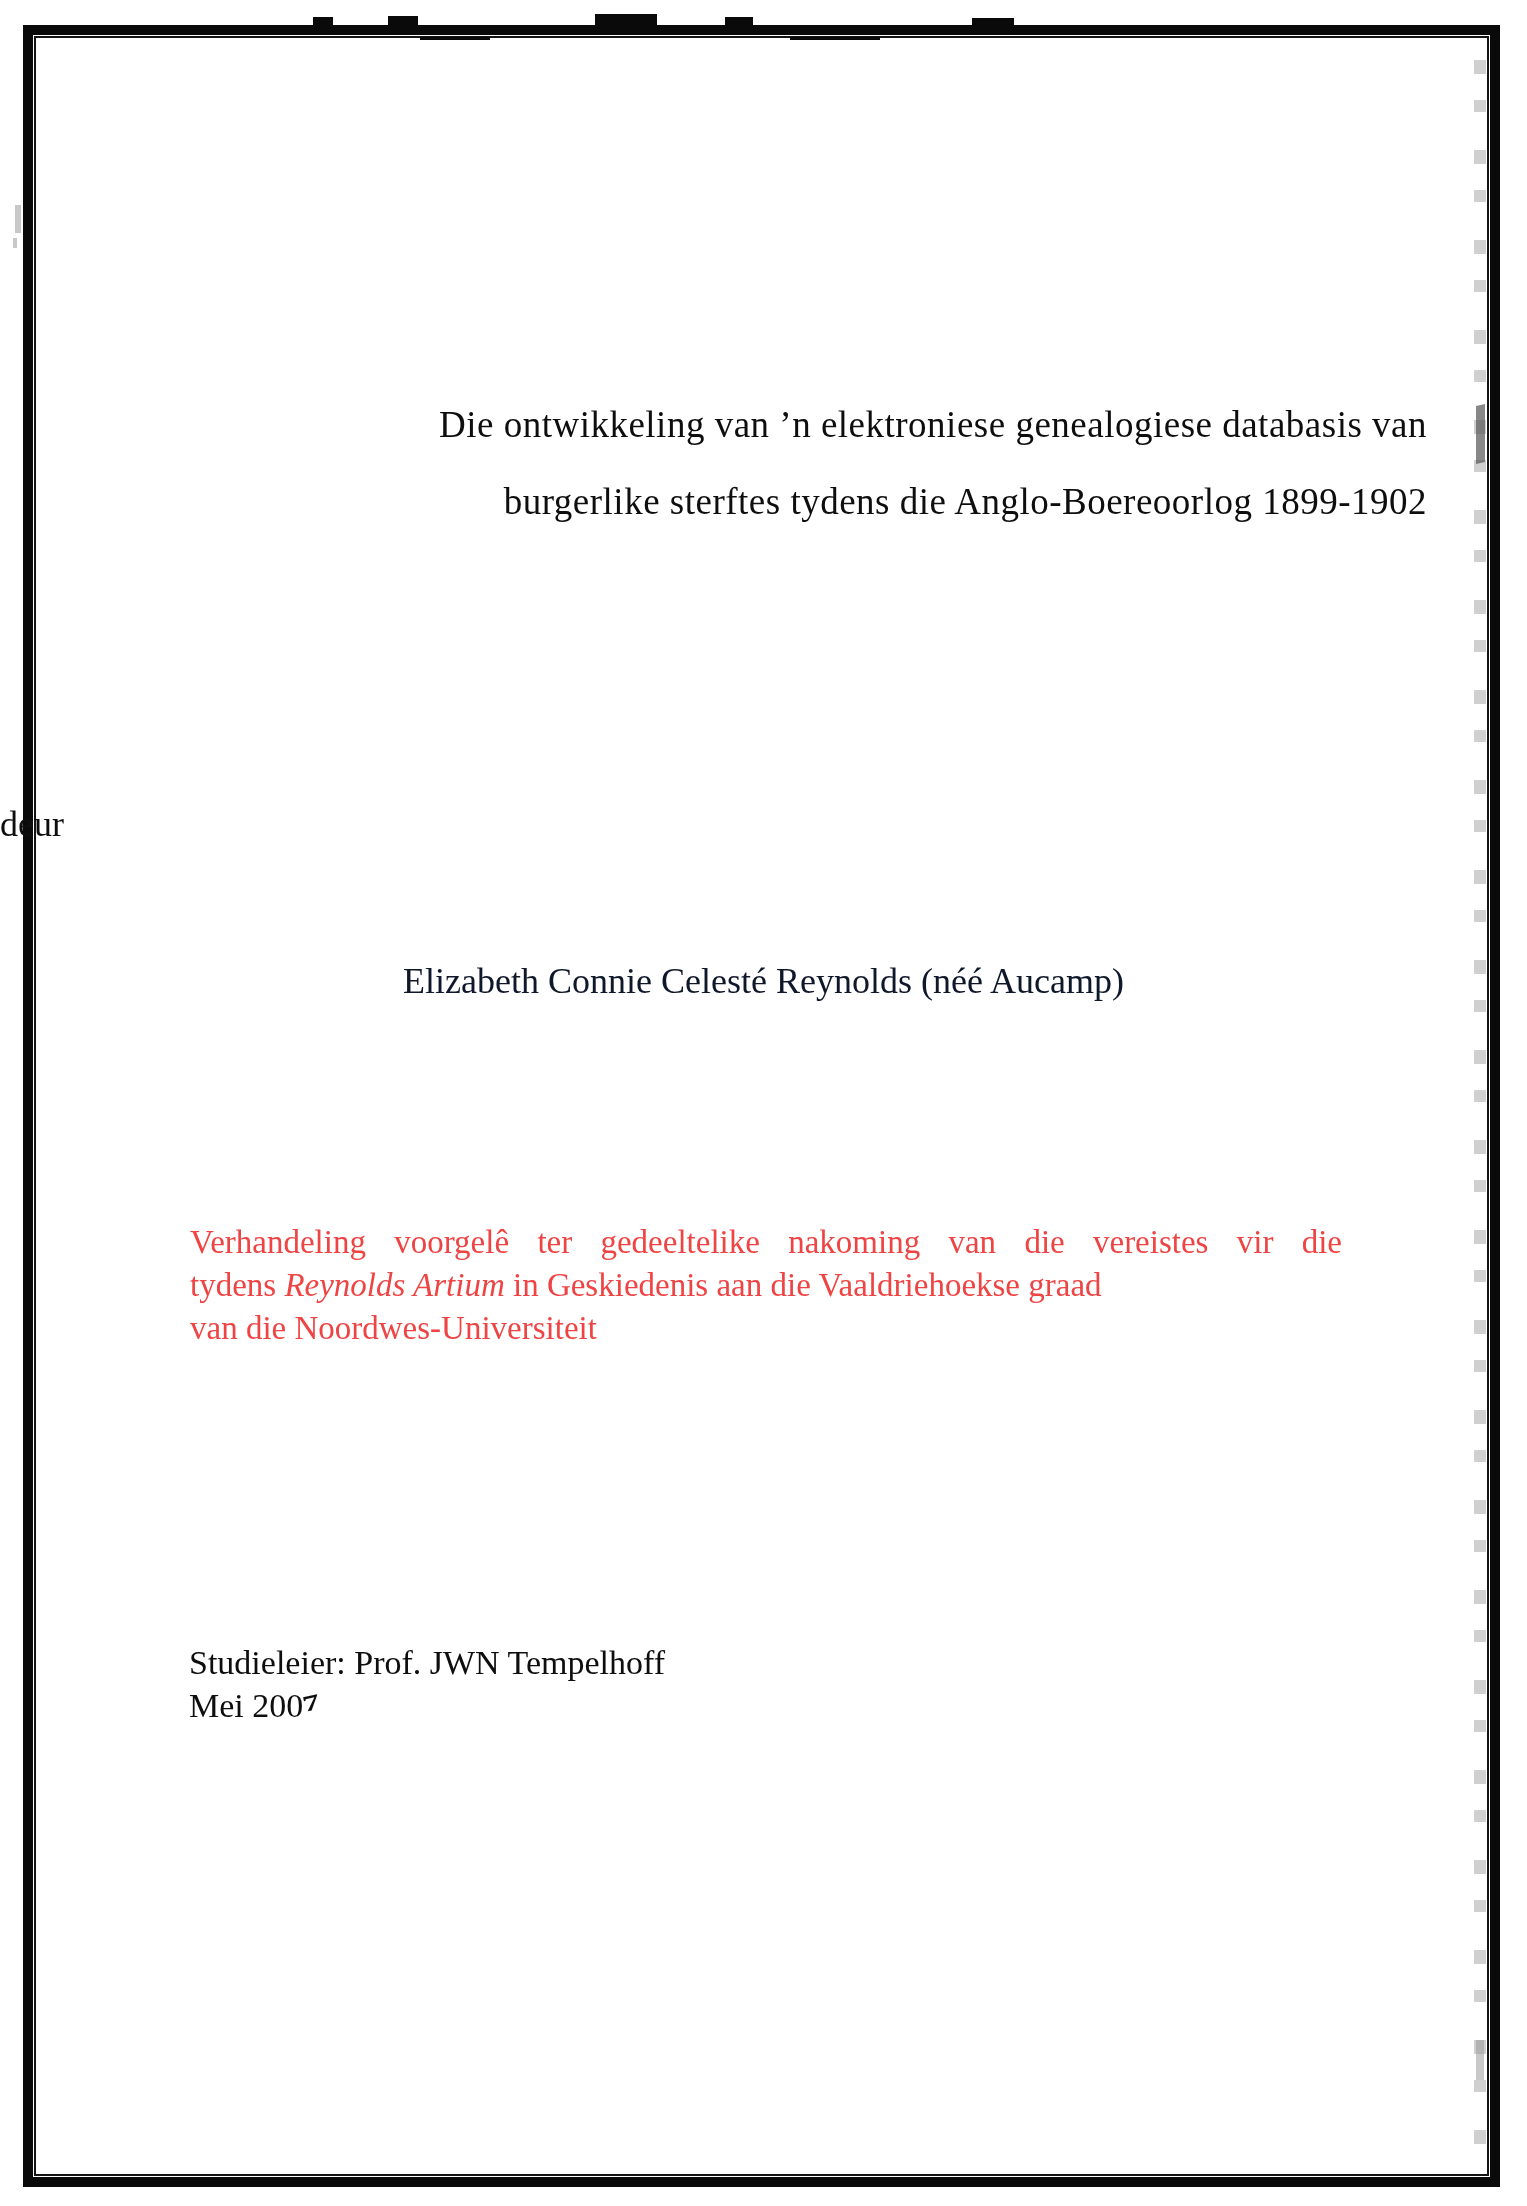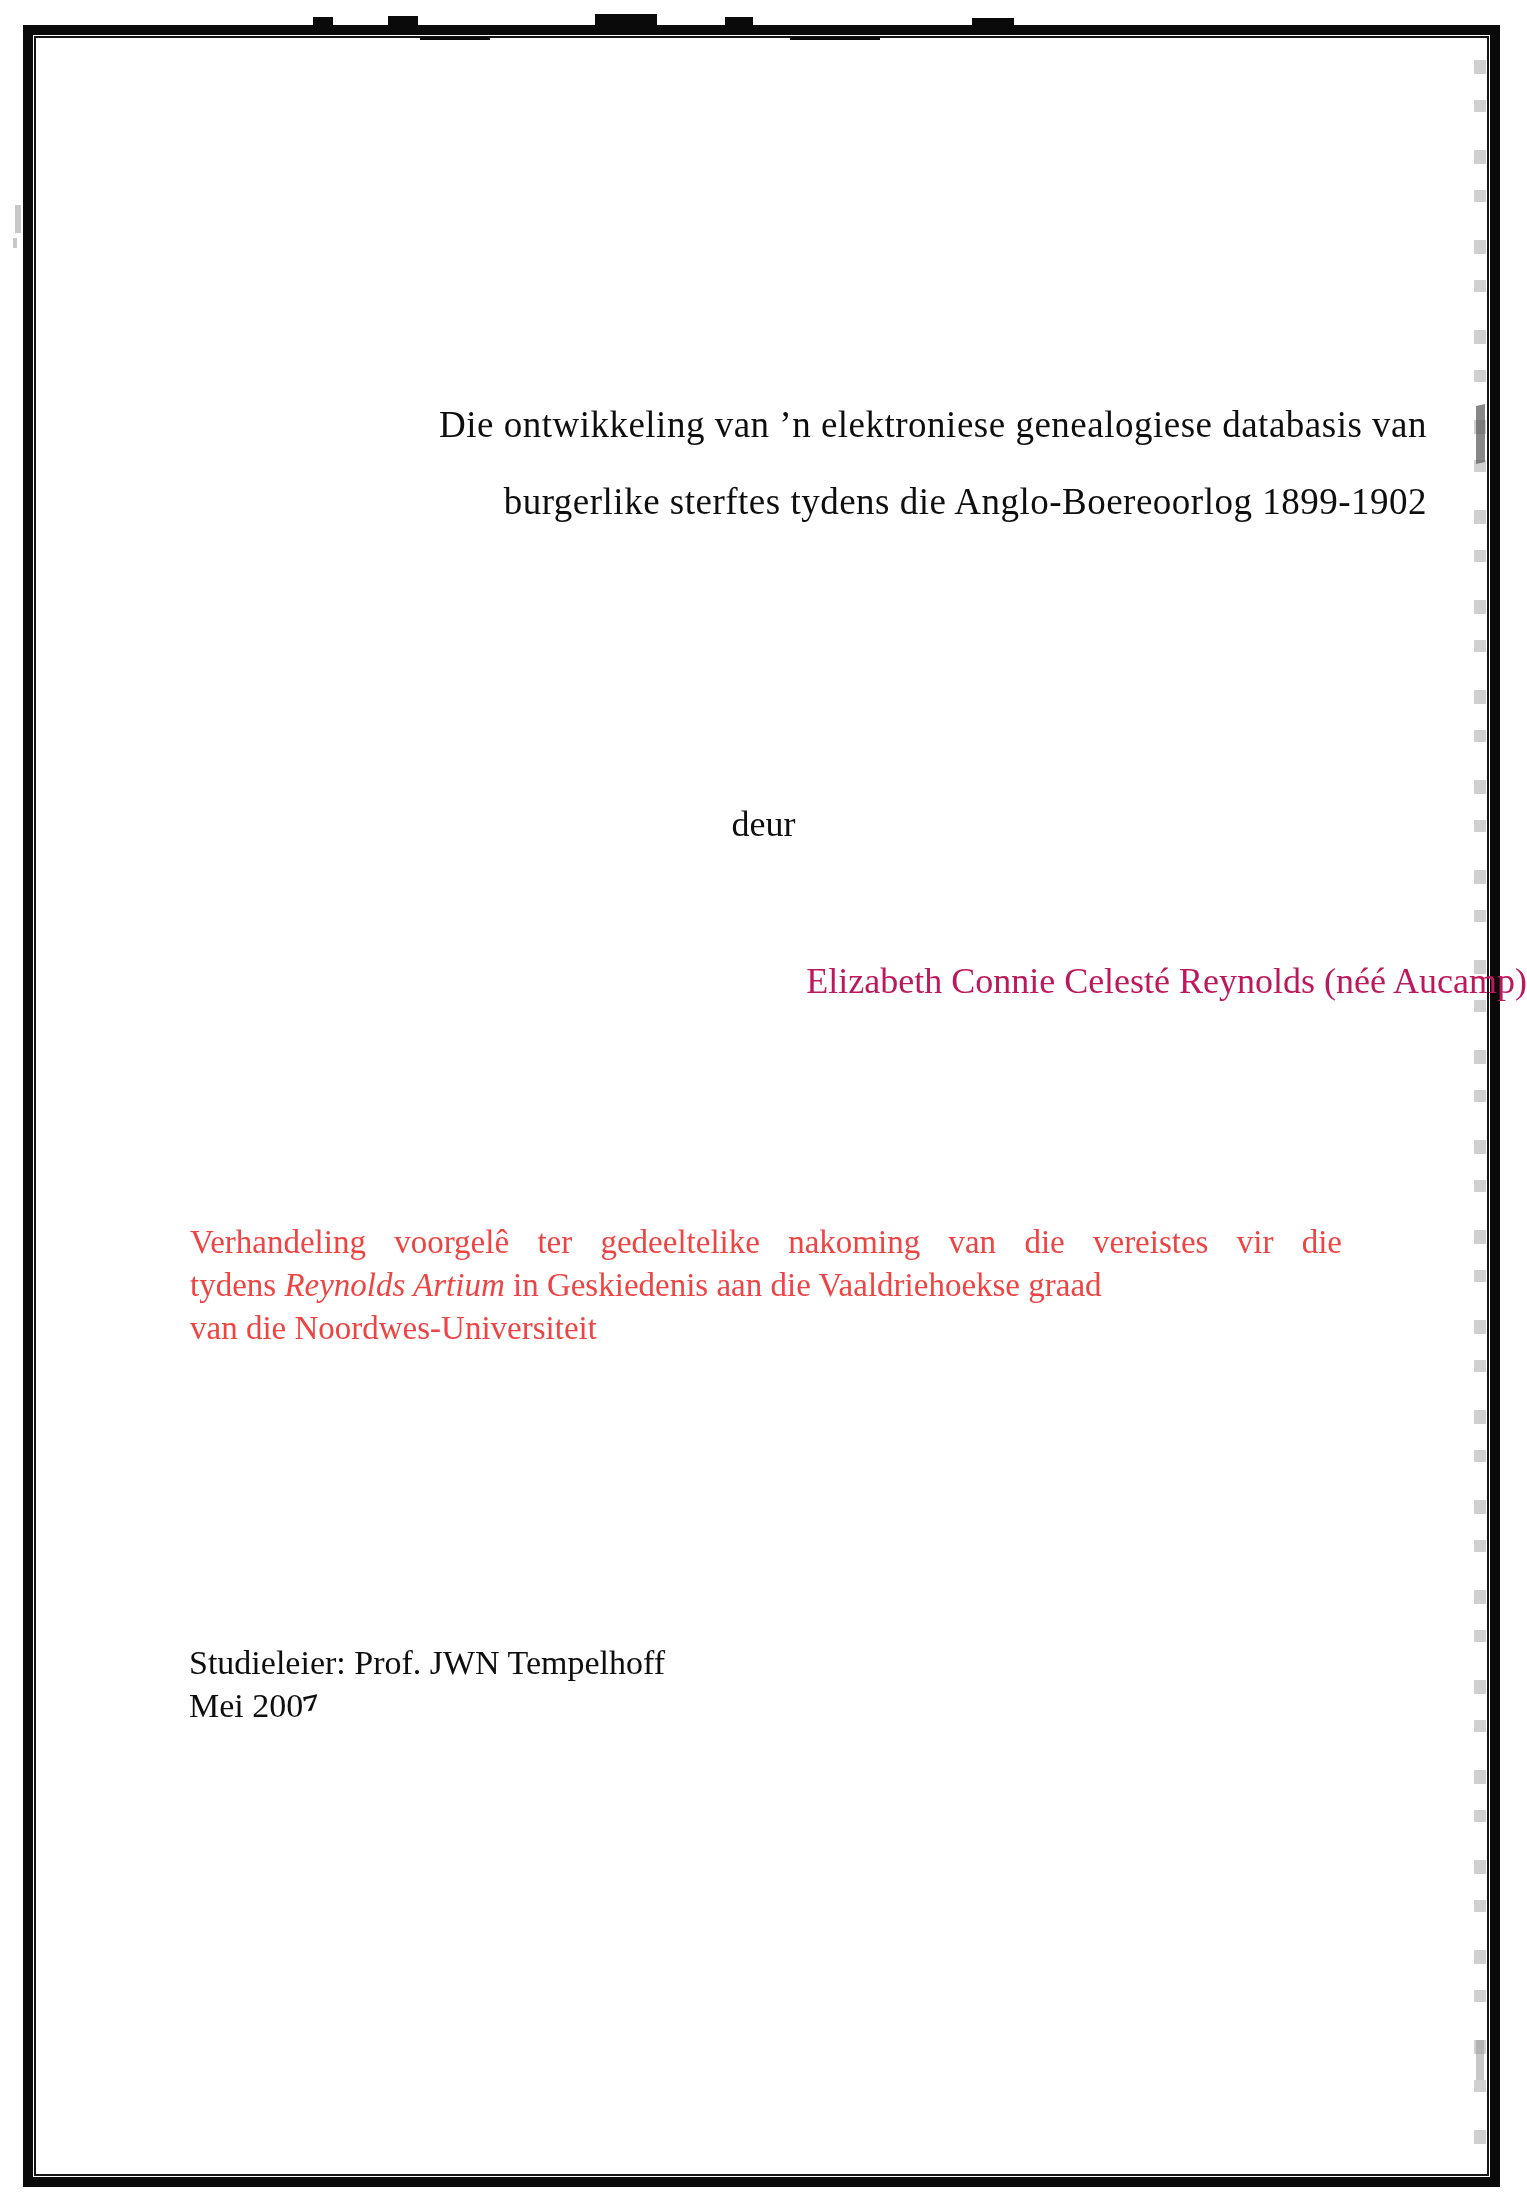--- a/index.html
+++ b/index.html
@@ -34,25 +34,25 @@
       rgba(255,255,255,0) 52px 90px);
   }
   
   .title{
     position:absolute;left:100px;top:386px;width:1327px;
     text-align:right;font-size:37px;line-height:77px;
     letter-spacing:.5px;color:#0e0e0e;
   }
   .byline{
     position:absolute;left:0;top:803px;width:1527px;
-    text-align:center;font-size:36px;color:#0e0e0e;
+    text-align:left;font-size:36px;color:#0e0e0e;
   }
   .author{
     position:absolute;left:0;top:960px;width:1527px;
-    text-align:right;font-size:36px;color:#be185d;
+    text-align:center;font-size:36px;color:#0f172a;
   }
   .statement{
     position:absolute;left:190px;top:1221px;width:1152px;
     font-size:33px;line-height:43px;color:#ef4444;
   }
   .statement .just{text-align:justify;text-align-last:justify;}
   .statement em{font-style:italic;}
   .supervisor{
     position:absolute;left:189px;top:1641px;width:900px;
     font-size:34px;line-height:43px;color:#0e0e0e;

